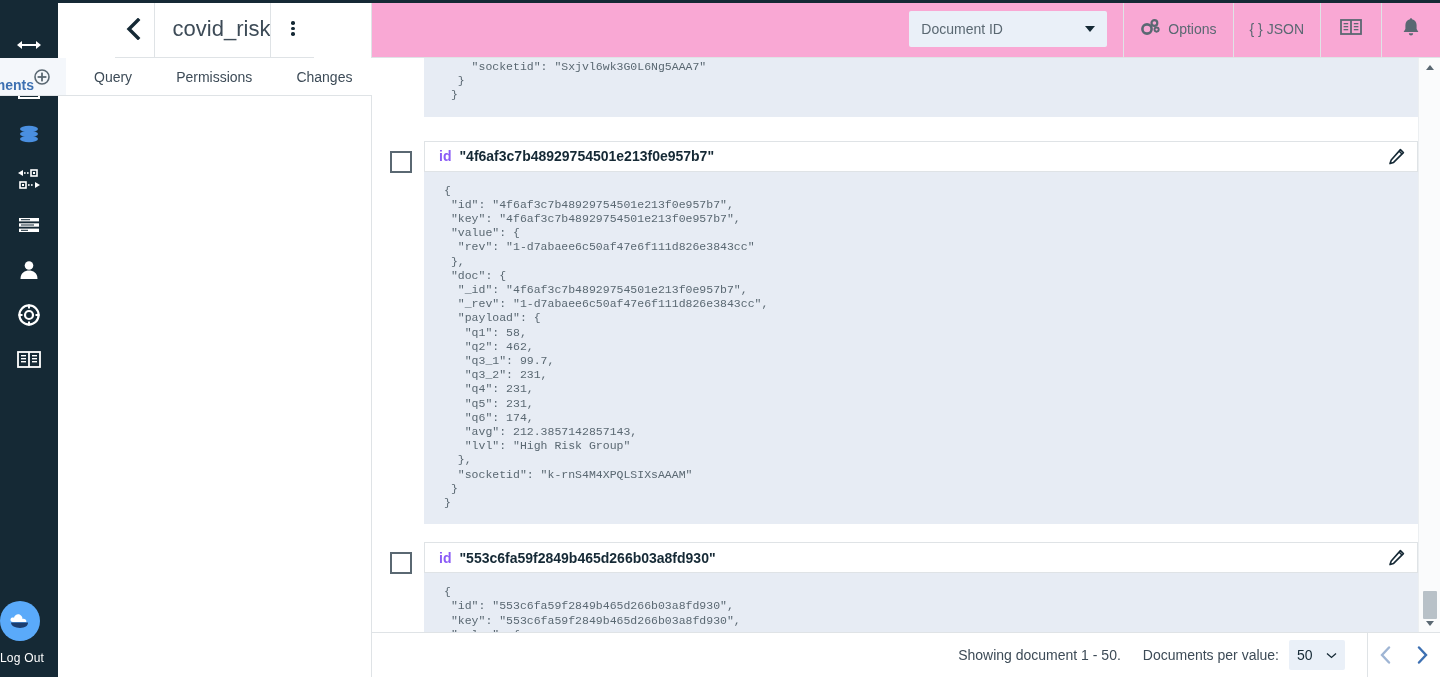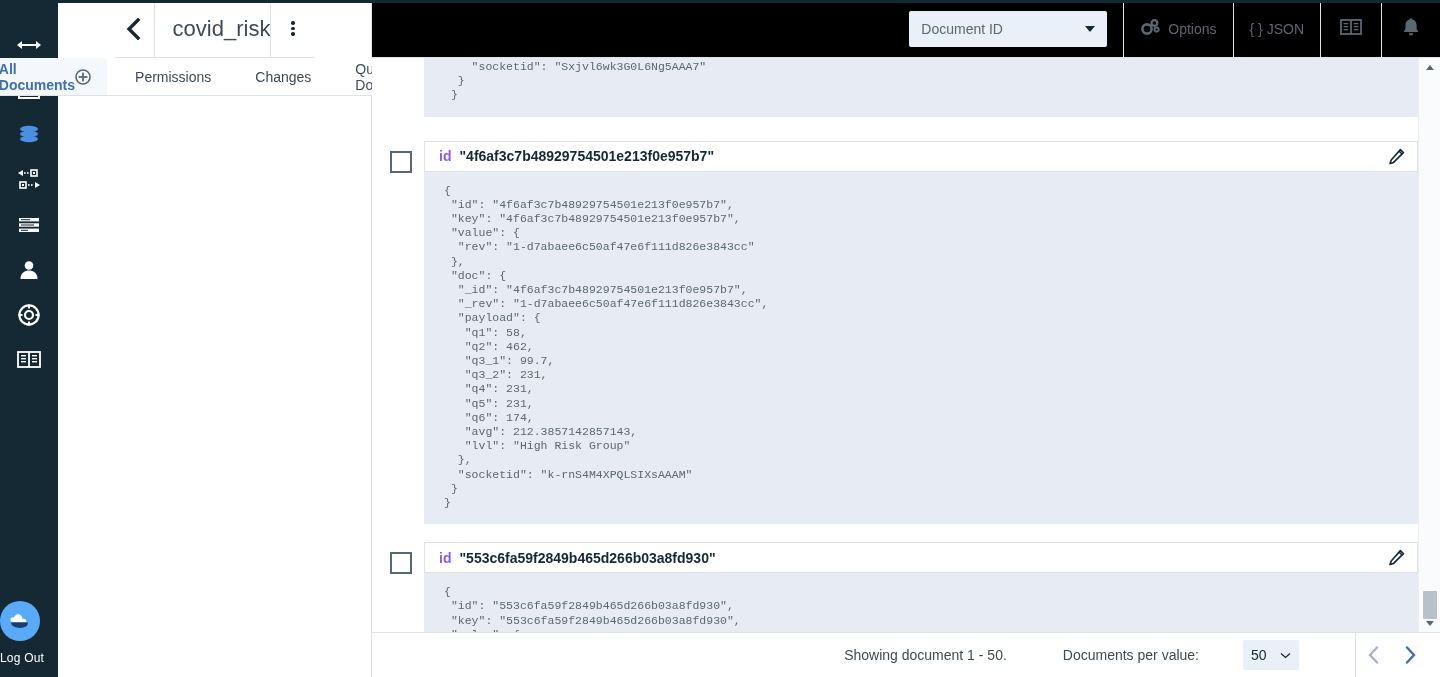--- a/index.html
+++ b/index.html
@@ -92,21 +92,21 @@
   .main {
     flex: 1 1 auto; height: 677px;
     display: flex; flex-direction: column;
     background: #ffffff; position: relative;
     min-width: 0;
   }
   .topbar {
     height: 58px; flex: 0 0 58px;
     display: flex; align-items: center; justify-content: flex-end;
     border-bottom: 1px solid #dfe3e6;
-    background: #000000;
+    background: #f9a8d4;
   }
   .docid-select {
     width: 198px; height: 36px; margin-right: 16px;
     background: #eaf0f8; border: none; border-radius: 2px;
     display: flex; align-items: center; padding: 0 12px;
     font-size: 14px; color: #5a6872;
   }
   .docid-select .cv { flex: 1 1 auto; }
   .caret {
     width: 0; height: 0;
@@ -174,21 +174,21 @@
   .vscroll .thumb {
     position: absolute; left: 4px; width: 14px;
     background: #b8c1c8; border-radius: 1px;
   }
 
   
   .footer {
     height: 45px; flex: 0 0 45px;
     border-top: 1px solid #dfe3e6;
     display: flex; align-items: center; justify-content: flex-end;
-    background: #ffffff; padding-right: 12px; gap: 34px;
+    background: #ffffff; padding-right: 0;
   }
   .foot-text { font-size: 14px; color: #3d4b57; margin-right: 22px; }
   .foot-label { font-size: 14px; color: #3d4b57; margin-right: 10px; }
   .perpage {
     background: #eaf0f8; border: none; border-radius: 2px;
     height: 30px; width: 56px;
     display: flex; align-items: center; justify-content: space-between;
     padding: 0 8px; font-size: 14px; color: #152935;
     margin-right: 22px;
   }
@@ -327,20 +327,23 @@
         <span class="lbl">All Documents</span>
         <span class="plus-icon">
           <svg width="16" height="16" viewBox="0 0 16 16">
               <circle cx="8" cy="8" r="7" fill="none" stroke="#5a6872" stroke-width="1.6"></circle>
               <rect x="7.1" y="3.6" width="1.8" height="8.8" fill="#5a6872"></rect>
               <rect x="3.6" y="7.1" width="8.8" height="1.8" fill="#5a6872"></rect>
             </svg>
         </span>
       </div>
 
+      <div class="navitem">
+        <span class="lbl">Query</span>
+      </div>
 
       <div class="navitem">
         <span class="lbl">Permissions</span>
       </div>
 
       <div class="navitem">
         <span class="lbl">Changes</span>
       </div>
 
       <div class="navitem">

